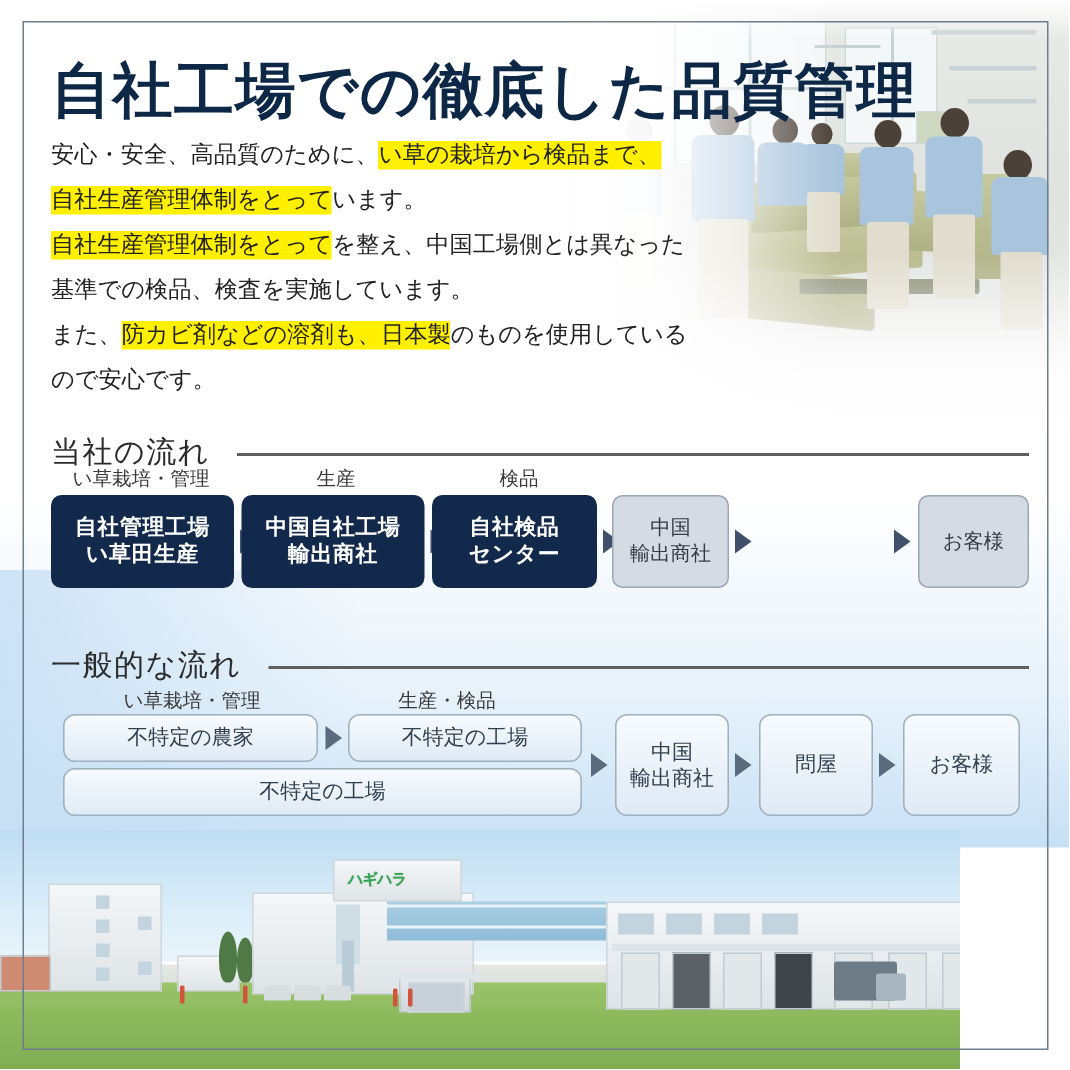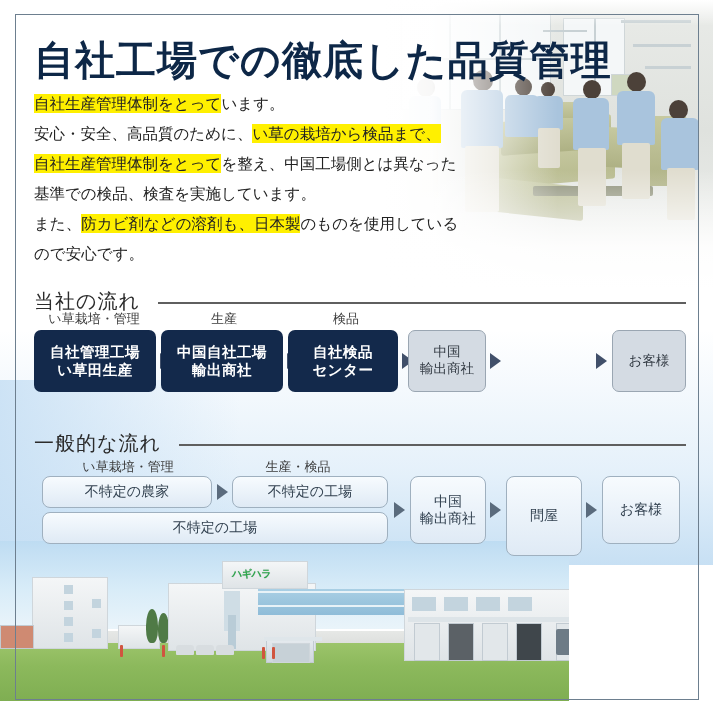--- a/index.html
+++ b/index.html
@@ -137,21 +137,21 @@
     position: absolute;
     width: 0; height: 0;
     border-top: 8px solid transparent;
     border-bottom: 8px solid transparent;
     border-left: 11px solid #41506a;
   }
   .arrow.lt { border-left-color: #5a6b7d; }
 
   
   .photo-bot {
-    position: absolute; left: 0; bottom: 12px; width: 569px; height: 160px;
+    position: absolute; left: 0; bottom: 0; width: 640px; height: 160px;
     overflow: hidden; z-index: 5;
   }
   .sky { position:absolute; left:0; top:0; width:100%; height:88px;
          background: linear-gradient(to bottom,#bedcf2 0%, #d8ecf8 55%, #eaf4fa 100%); }
   .grass { position:absolute; left:0; bottom:0; width:100%; height:58px;
            background: linear-gradient(to bottom,#9cc46a 0%, #8cb95c 40%, #7fae52 100%); }
   .ground { position:absolute; left:0; bottom:52px; width:100%; height:18px;
             background: linear-gradient(to bottom,#e6e8e6,#dadcda); }
   .bld { position:absolute; background: linear-gradient(to bottom,#f4f6f7,#dfe4e7); border:1px solid #cfd6db; }
   .bld-dark { position:absolute; background: linear-gradient(to bottom,#e5eaee,#cfd7dd); border:1px solid #c2cbd2; }
@@ -237,22 +237,22 @@
     </div>
 
     <div class="photo-fade-l"></div>
     <div class="photo-fade-b"></div>
     <div class="photo-fade-t"></div>
   </div>
 
   <div class="headline">自社工場での徹底した品質管理</div>
 
   <div class="body-copy" id="body-copy">
+      <div class="ln"><span>安心・安全、高品質のために、</span><span class="hl">い草の栽培から検品まで、</span></div>
       <div class="ln"><span class="hl">自社生産管理体制をとって</span><span>います。</span></div>
-      <div class="ln"><span>安心・安全、高品質のために、</span><span class="hl">い草の栽培から検品まで、</span></div>
       <div class="ln"><span class="hl">自社生産管理体制をとって</span><span>を整え、中国工場側とは異なった</span></div>
       <div class="ln"><span>基準での検品、検査を実施しています。</span></div>
       <div class="ln"><span>また、</span><span class="hl">防カビ剤などの溶剤も、</span><span class="hl">日本製</span><span>のものを使用している</span></div>
       <div class="ln"><span>ので安心です。</span></div>
     </div>
 
   <div class="sec-head" style="top:288px;">
     <span class="t">当社の流れ</span>
     <span class="rule"></span>
   </div>
@@ -312,21 +312,21 @@
       <span>不特定の工場</span>
     </div>
 
     <div class="arrow lt" style="left:394px; top:44px;"></div>
 
     <div class="box light" style="left:410px; top:18px; width:76px; height:68px;">
       <span><span>中国</span><br><span>輸出商社</span></span>
     </div>
     <div class="arrow lt" style="left:490px; top:44px;"></div>
 
-    <div class="box light" style="left:506px; top:18px; width:76px; height:80px;">
+    <div class="box light" style="left:506px; top:18px; width:76px; height:68px;">
       <span>問屋</span>
     </div>
     <div class="arrow lt" style="left:586px; top:44px;"></div>
 
     <div class="box light" style="left:602px; top:18px; width:78px; height:68px;">
       <span>お客様</span>
     </div>
   </div>
 
   <div class="photo-bot">

